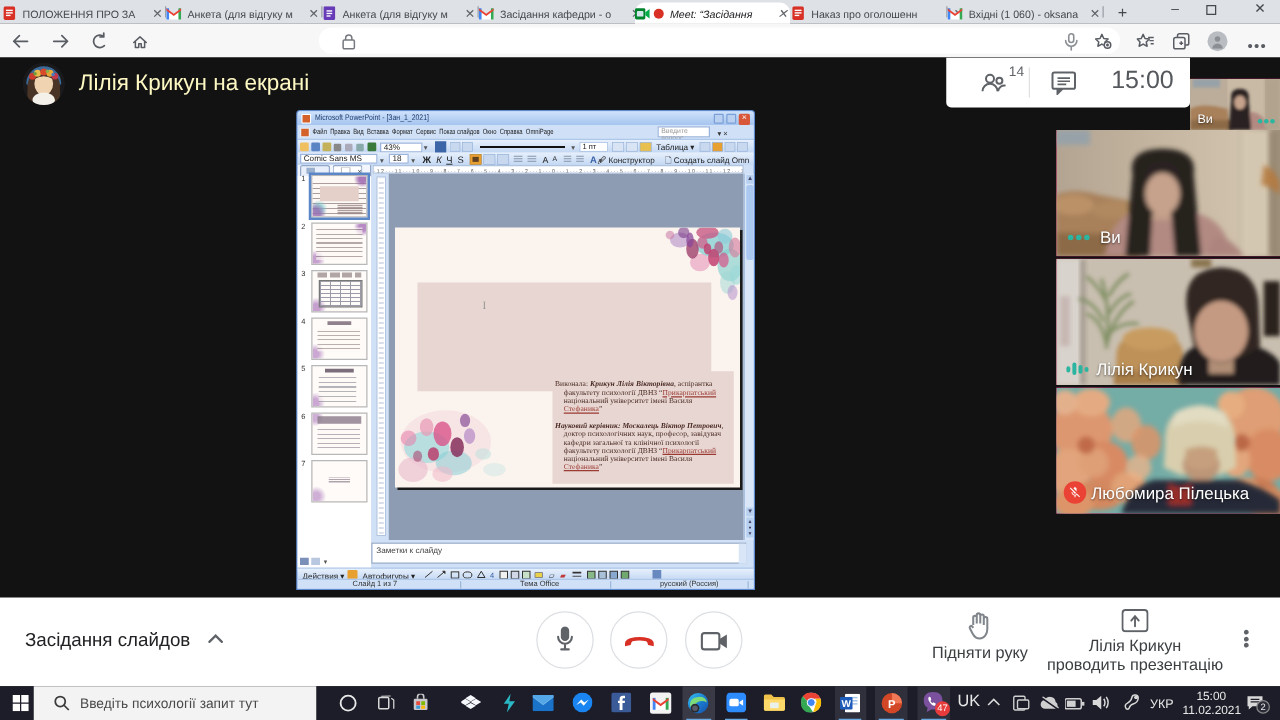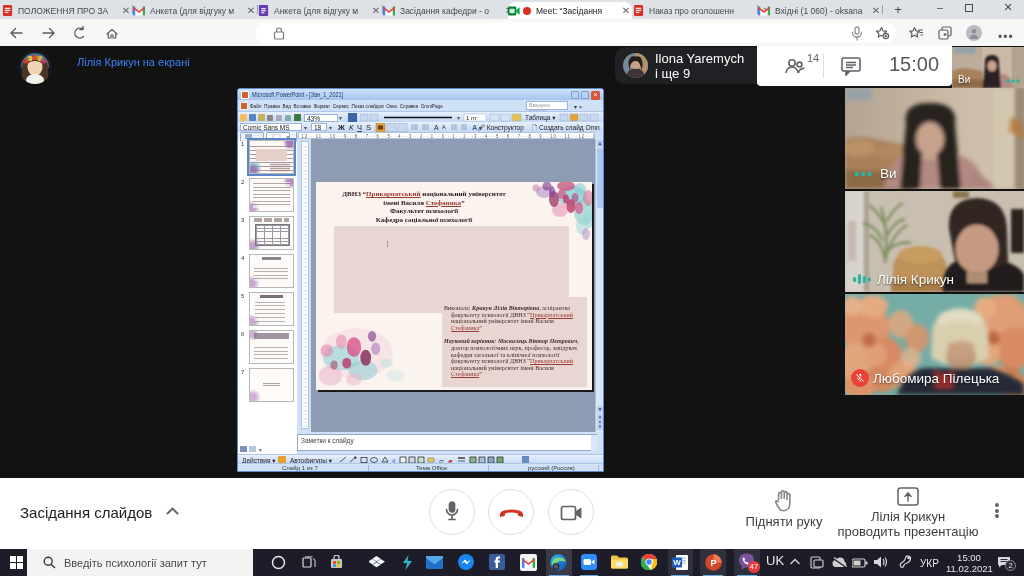--- a/index.html
+++ b/index.html
@@ -7,35 +7,35 @@
 #root { position:relative; width:1024px; height:576px; background:#121213; }
 .abs { position:absolute; }
 svg { display:block; }
 
 
 #tabbar { position:absolute; left:0; top:0; width:1024px; height:19px; background:#dee1e6; }
 .tab { position:absolute; top:2px; height:17px; font-size:8.5px; color:#45494d; display:flex; align-items:center; }
 .tab .ttl { white-space:nowrap; overflow:hidden; margin:0 3px 0 5px; flex:1; letter-spacing:0; }
 .tab .x { color:#5f6368; font-size:10px; width:12px; text-align:center; flex:0 0 12px; }
 .tabdiv { position:absolute; top:5px; width:1px; height:9px; background:#9aa0a6; }
-.tab.active { background:#ffffff; border-radius:8px 8px 0 0; z-index:2; color:#202124; }
+.tab.active { background:#ffffff; border-radius:8px 8px 0 0; z-index:2; color:#202124;font-style:italic; }
 #toolbar { position:absolute; left:0; top:19px; width:1024px; height:27px; background:#f7f7f8; }
 #urlfield { position:absolute; left:255px; top:22px; width:641px; height:21px; background:#ffffff; border-radius:11px; }
 #urltext { position:absolute; left:310px; top:26px; font-size:12.5px; color:#75797f; white-space:nowrap; }
 #urltext b { color:#27292d; }
 
 
 #stage { position:absolute; left:0; top:46px; width:1024px; height:432px; background:#121213; overflow:hidden; }
-#presenter-label { position:absolute; left:77px; top:9.5px; color:#3b82f6; font-size:11px; }
+#presenter-label { position:absolute; left:63px; top:9.5px; color:#fef9c3; font-size:18px; }
 #pill-black { position:absolute; left:615px; top:1px; width:142px; height:37px; background:#202124; border-radius:10px 0 0 10px; color:#fff; }
 #pill-white { position:absolute; left:757px; top:0px; width:195px; height:40px; background:#ffffff; border-radius:0 0 4px 4px; }
 #meet-time { position:absolute; left:878px; top:7px; width:70px; text-align:center; font-size:18px; color:#5f6368; }
 
 
-.tile { position:absolute; overflow:hidden; background:#be185d; }
+.tile { position:absolute; overflow:hidden; background:#be185d;margin-top:16px; }
 .tlabel { position:absolute; color:#fff; font-size:13.5px; text-shadow:0 1px 2px rgba(0,0,0,.6); }
 
 
 #ppt { position:absolute; left:237px; top:42px; width:367px; height:384px; background:#cfe0f7; border:1px solid #5d8ad0; border-radius:3px 3px 0 0; overflow:hidden; font-family:"Liberation Sans", sans-serif; }
 
 
 #bottombar { position:absolute; left:0; top:478px; width:1024px; height:71px; background:#ffffff; }
 .cbtn { position:absolute; top:11px; width:46px; height:46px; border-radius:50%; background:#fff; border:1px solid #dcdfe3; }
 
 
@@ -430,26 +430,20 @@
             <ellipse cx="78" cy="46" rx="7" ry="5" fill="#b8e0dc" opacity="0.5"></ellipse>
             <ellipse cx="62" cy="16" rx="4.5" ry="6" fill="#74348a" opacity="0.6"></ellipse>
             <ellipse cx="88" cy="60" rx="10" ry="6" fill="#cde8e4" opacity="0.5"></ellipse>
             <ellipse cx="34" cy="46" rx="5" ry="6" fill="#b8406c" opacity="0.85"></ellipse>
             <ellipse cx="20" cy="48" rx="4" ry="5" fill="#a84870" opacity="0.6"></ellipse>
           </svg>
 
           <div class="abs" style="left:18px;top:44px;width:235px;height:87px;background:#e7d6d1;"></div>
           <div class="abs" style="left:126px;top:115px;width:145px;height:90px;background:#e7d6d1;"></div>
 
-          <div class="abs" style="left:0;top:8px;width:216px;text-align:center;font-size:7px;font-weight:bold;color:#33222a;line-height:8.7px;z-index:3;">
-            ДВНЗ “<span style="color:#9c3a34;text-decoration:underline;">Прикарпатський</span> національний університет<br>
-            імені Василя <span style="color:#9c3a34;text-decoration:underline;">Стефаника</span>”<br>
-            Факультет психології<br>
-            Кафедра соціальної психології
-          </div>
           <div class="abs" style="left:70px;top:57px;color:#999;font-size:9px;z-index:3;">I</div>
 
           <div class="abs" style="left:128px;top:123px;width:142px;font-size:6px;color:#4a2a24;line-height:6.6px;letter-spacing:0.05px;z-index:3;white-space:nowrap;">
             <div style="padding-left:7px;text-indent:-7px;">Виконала: <b><i>Крикун Лілія Вікторівна</i></b>, аспірантка<br>факультету психології ДВНЗ “<span style="color:#9c3a34;text-decoration:underline;">Прикарпатський</span><br>національний університет імені Василя<br><span style="color:#9c3a34;text-decoration:underline;">Стефаника</span>”</div>
             <div style="margin-top:7px;padding-left:7px;text-indent:-7px;"><i><b>Науковий керівник: Москалець Віктор Петрович</b></i>,<br>доктор психологічних наук, професор, завідувач<br>кафедри загальної та клінічної психології<br>факультету психології ДВНЗ “<span style="color:#9c3a34;text-decoration:underline;">Прикарпатський</span><br>національний університет імені Василя<br><span style="color:#9c3a34;text-decoration:underline;">Стефаника</span>”</div>
           </div>
         </div>
       </div>
 
       <div class="abs" style="left:357px;top:50px;width:8px;height:293px;background:#d8e6f8;border-left:1px solid #aac0e0;">
@@ -501,38 +495,20 @@
       <div class="abs" style="left:0;top:374px;width:365px;height:8px;background:#cfe0f7;border-top:1px solid #aec8ea;font-size:6px;color:#333;">
         <span class="abs" style="left:44px;top:0.5px;">Слайд 1 из 7</span>
         <span class="abs" style="left:178px;top:0.5px;">Тема Office</span>
         <span class="abs" style="left:290px;top:0.5px;">русский (Россия)</span>
         <div class="abs" style="left:130px;top:1px;width:1px;height:6px;background:#a0b8d8;"></div>
         <div class="abs" style="left:250px;top:1px;width:1px;height:6px;background:#a0b8d8;"></div>
         <div class="abs" style="left:360px;top:1px;width:1px;height:6px;background:#a0b8d8;"></div>
       </div>
     </div>
 
-    <div id="pill-black">
-      <svg class="abs" style="left:8px;top:6px;" width="25" height="25" viewBox="0 0 28 28">
-          <defs>
-            <clipPath id="av2">
-              <circle cx="14" cy="14" r="14"></circle>
-            </clipPath>
-          </defs>
-          <g clip-path="url(#av2)">
-            <rect width="28" height="28" fill="#7a8796"></rect>
-            <rect x="14" width="14" height="28" fill="#b0906a"></rect>
-            <ellipse cx="14" cy="26" rx="10" ry="9" fill="#3e3438"></ellipse>
-            <circle cx="14" cy="12" r="6" fill="#caa288"></circle>
-            <path d="M6 10 Q8 2 14 4 Q21 2 22 12 L21 20 Q19 8 14 9 Q8 9 7 20 Z" fill="#241d1c"></path>
-          </g>
-        </svg>
-      <div class="abs" style="left:40px;top:4px;font-size:13px;">Ilona Yaremych</div>
-      <div class="abs" style="left:40px;top:19px;font-size:13px;">і ще 9</div>
-    </div>
     <div id="pill-white">
       <svg class="abs" style="left:26px;top:9px;" width="26" height="22" viewBox="0 0 26 22" fill="none" stroke="#5f6368" stroke-width="1.6">
           <circle cx="9" cy="8" r="3.2"></circle>
           <path d="M3 18 a6 6 0 0 1 12 0"></path>
           <circle cx="16.5" cy="9.5" r="2.4"></circle>
           <path d="M15.5 18 a5 5 0 0 1 6 -4.5"></path>
         </svg>
       <div class="abs" style="left:50px;top:6px;font-size:11px;color:#5f6368;">14</div>
       <div class="abs" style="left:66px;top:8px;width:1px;height:24px;background:#e0e0e0;"></div>
       <svg class="abs" style="left:83px;top:10px;" width="22" height="20" viewBox="0 0 22 20" fill="none" stroke="#5f6368" stroke-width="1.6">

